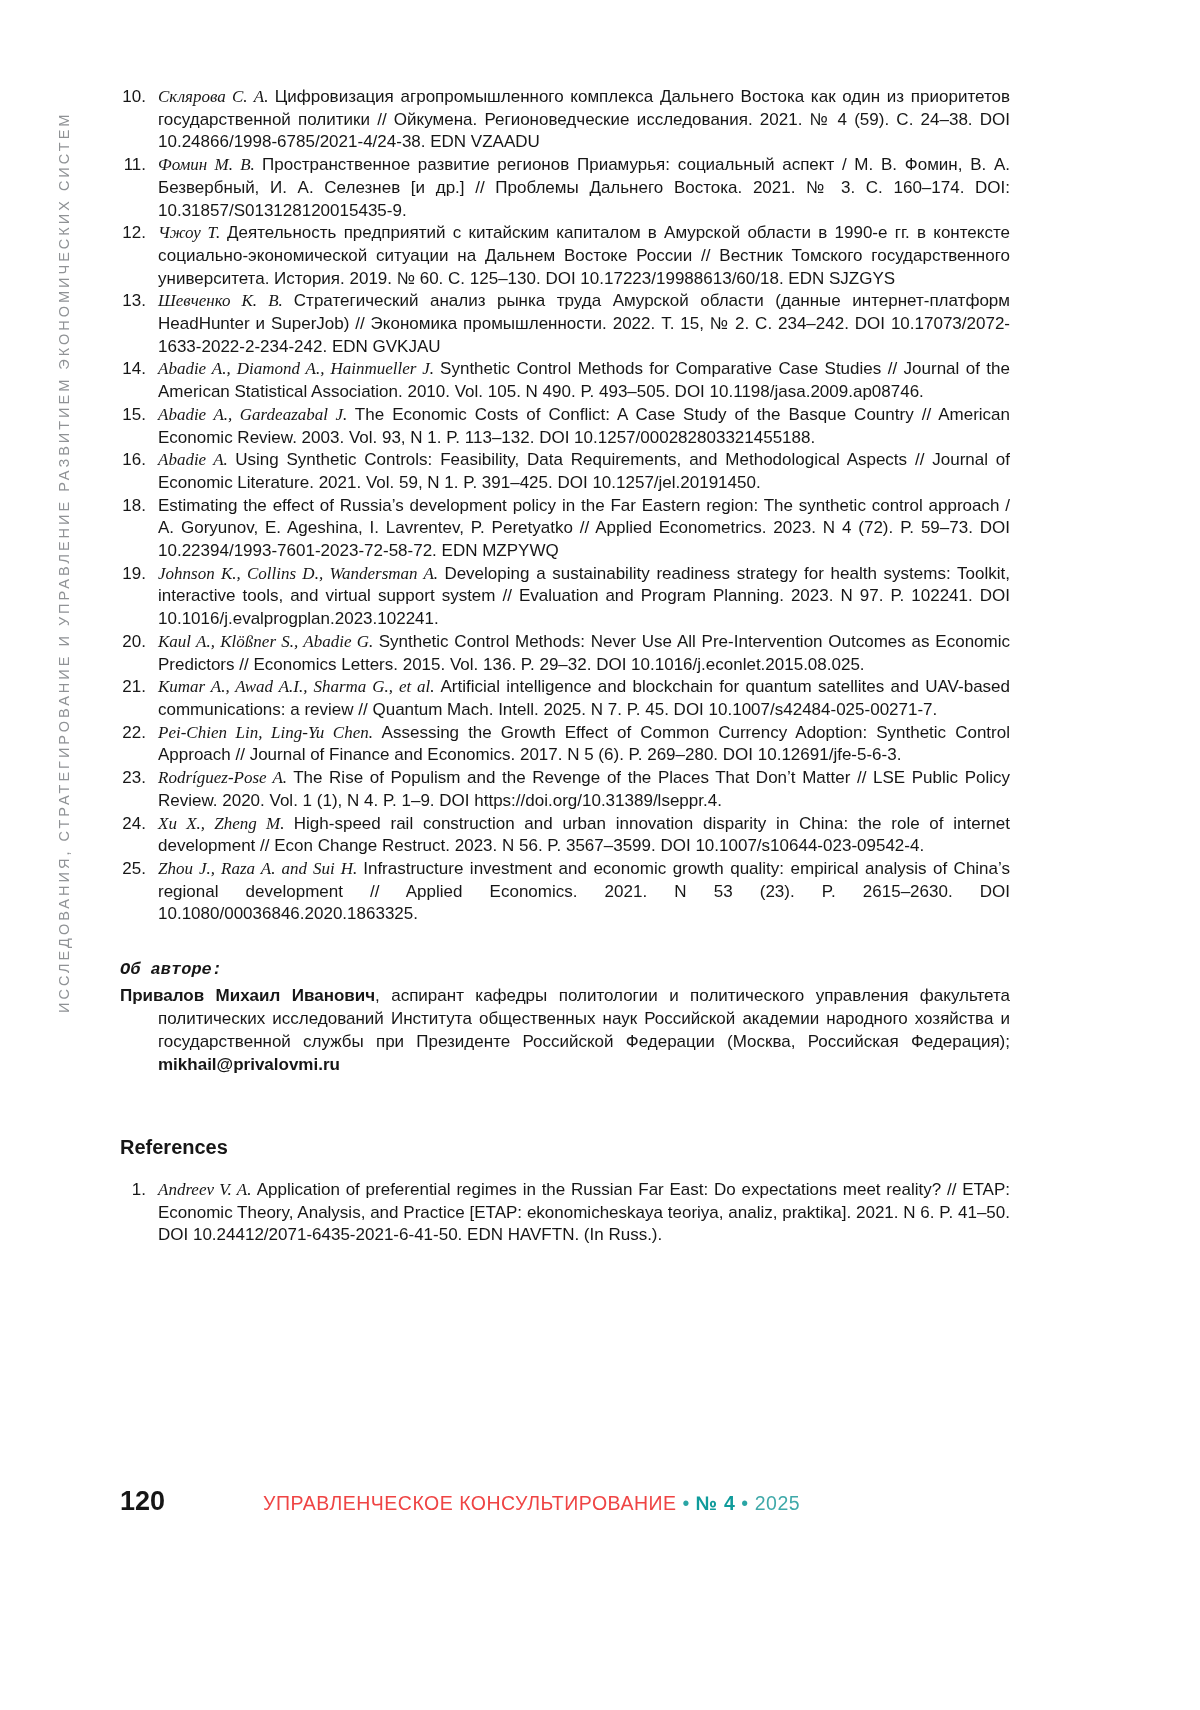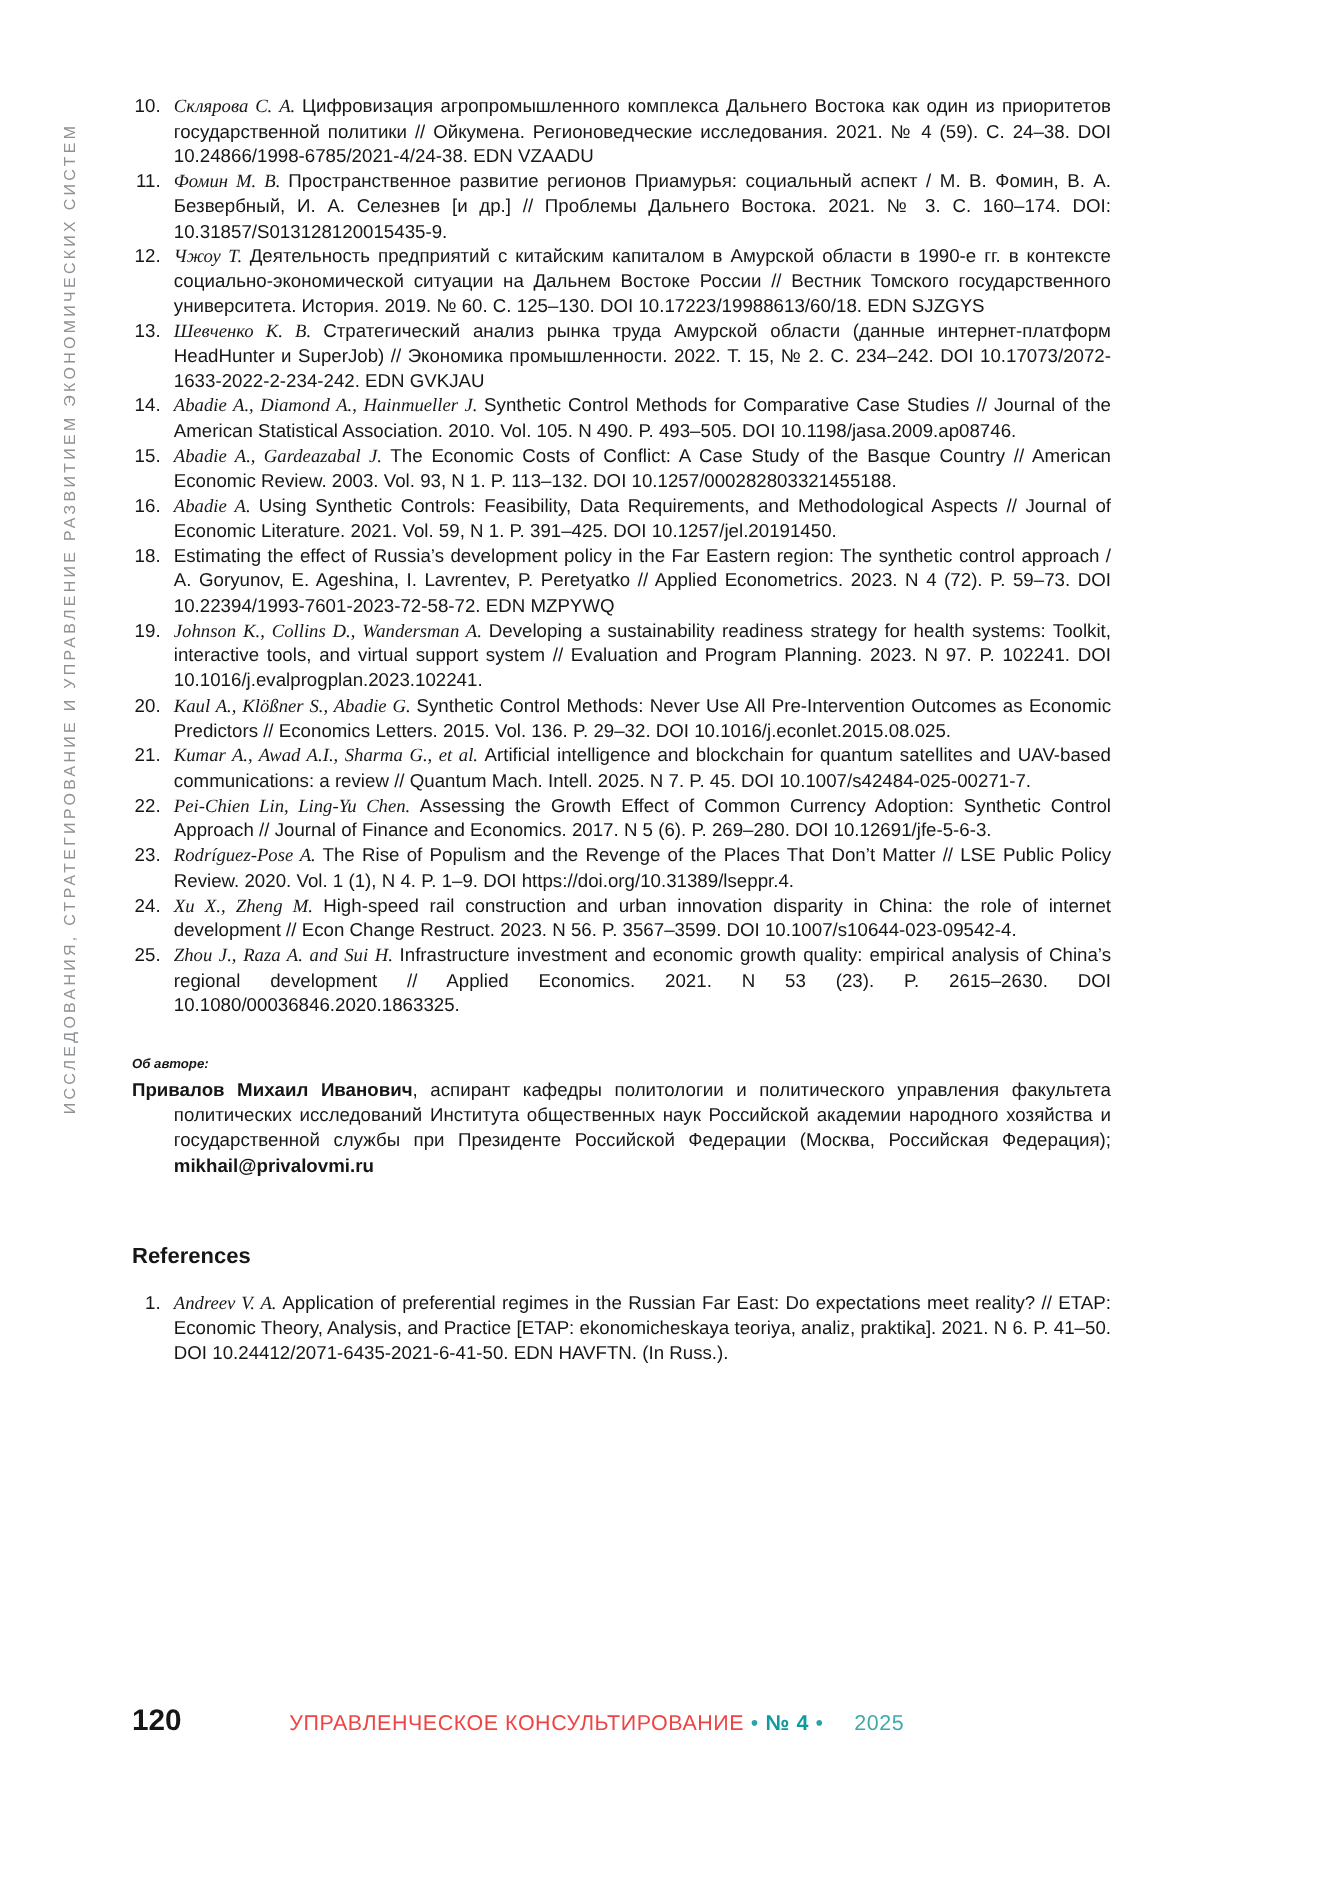--- a/index.html
+++ b/index.html
@@ -25,40 +25,40 @@
   }
 
   .content { position: absolute; left: 120px; top: 86px; width: 890px; }
 
   .ref-item { display: flex; align-items: flex-start; font-size: 17px; line-height: 22.7px; }
   .ref-num { flex: 0 0 26px; width: 26px; text-align: right; margin-right: 12px; white-space: nowrap; }
   .ref-body { flex: 1; text-align: justify; }
   .ref-lead { font-style: italic; font-family: Liberation Serif, serif; }
 
   .about-section { margin-top: 34px; }
-  .about-heading { margin: 0 0 5px 0; font-size: 12px; font-weight: bold; font-style: italic; }
+  .about-heading { margin: 0 0 5px 0; font-size: 17px; font-weight: bold; font-style: italic; font-family: Liberation Mono, monospace; }
   .about-text {
     margin: 0; font-size: 17px; line-height: 23px; text-align: justify;
     padding-left: 38px; text-indent: -38px;
   }
   .about-name { font-weight: bold; }
   .about-email { font-weight: bold; }
 
   .refs-heading { margin: 60px 0 20px 0; font-size: 20px; font-weight: bold; color: #161616; }
 
   .footer {
-    position: absolute; left: 120px; top: 1549px; width: 890px;
+    position: absolute; left: 120px; top: 1486px; width: 890px;
     display: flex; align-items: baseline;
   }
   .page-number { font-size: 27px; font-weight: bold; color: #161616; }
   .journal-line { margin-left: 98px; font-size: 19.5px; letter-spacing: 0.5px; white-space: nowrap; }
   .journal-title { color: #ef4444; }
   .footer-sep { color: #2aa5a5; padding: 0 6px; }
   .issue { color: #0f9b9b; font-weight: bold; }
-  .year { color: #3fa9a9; margin-left: 22px; }
+  .year { color: #3fa9a9; }
 </style>
 </head>
 <body>
 
 <div class="page">
 
   <div class="sidebar-rotated">ИССЛЕДОВАНИЯ, СТРАТЕГИРОВАНИЕ И УПРАВЛЕНИЕ РАЗВИТИЕМ ЭКОНОМИЧЕСКИХ СИСТЕМ</div>
 
   <div class="content">
 

